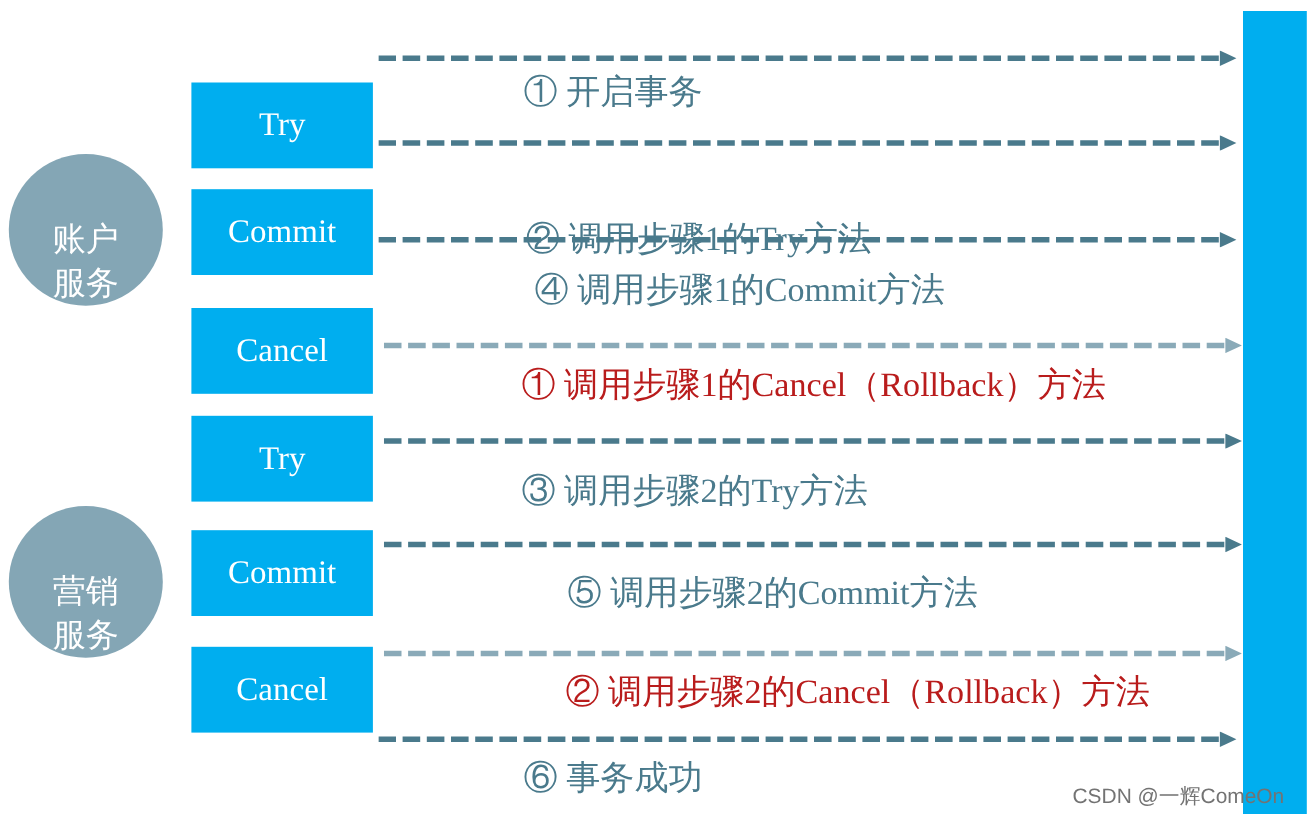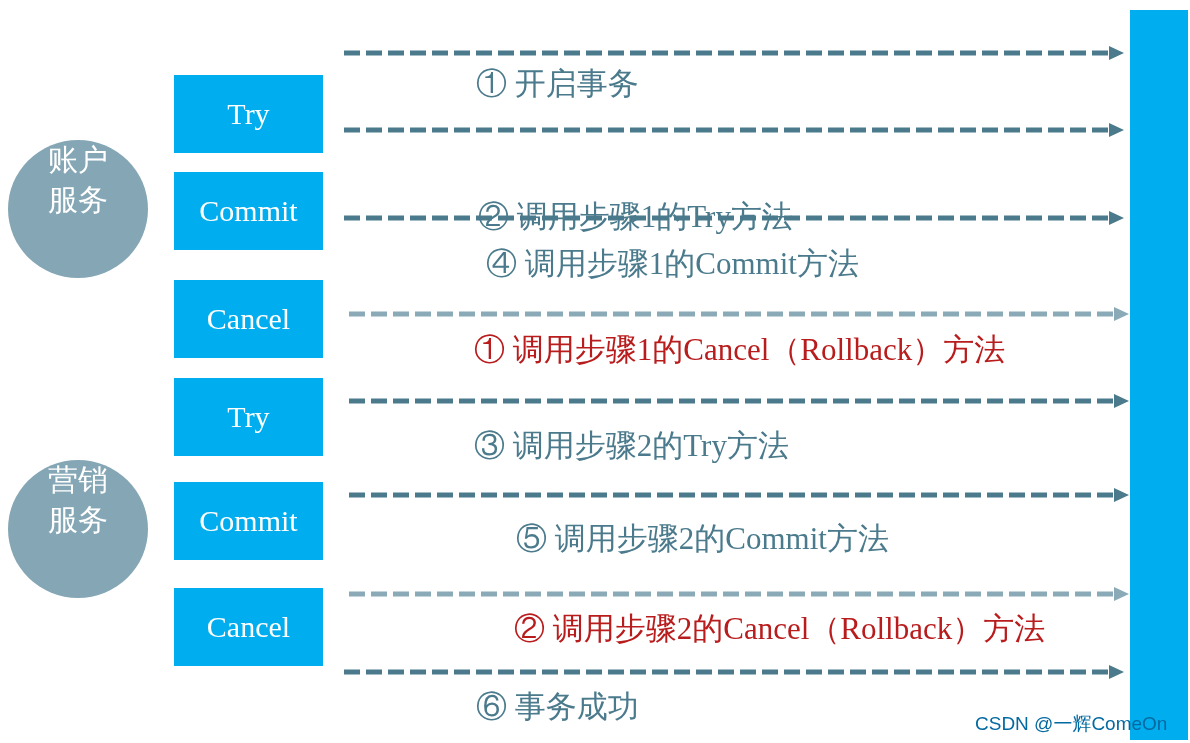--- a/index.html
+++ b/index.html
@@ -1,31 +1,31 @@
 <!DOCTYPE html>
 <html><head>
 <meta charset="utf-8">
 <style>
   html, body { margin:0; padding:0; background:#ffffff; }
   body { width:1190px; height:743px; position:relative; overflow:hidden;
          font-family:"Liberation Serif","DejaVu Serif",serif; }
   .circle { position:absolute; width:140px; height:138px; border-radius:50%;
             background:#84a6b5; color:#ffffff; display:flex; flex-direction:column;
-            align-items:center; justify-content:flex-start; font-size:30px; line-height:40px;
+            align-items:center; justify-content:flex-end; font-size:30px; line-height:40px;
             font-family:"DejaVu Serif","Liberation Serif",serif; }
-  .box { position:absolute; left:174px; width:149px; height:78px; background:#00aeef;
+  .box { position:absolute; left:174px; width:165px; height:78px; background:#00aeef;
          color:#ffffff; display:flex; align-items:center; justify-content:center;
          font-size:30px; }
   .arrow { position:absolute; height:14px; }
   .label { position:absolute; font-size:31px; white-space:nowrap;
            font-family:Liberation Serif, serif; }
   .label.muted { color:#4a7a8c; }
   .label.dark { color:#b91c1c; }
   .bar { position:absolute; left:1130px; top:10px; width:58px; height:730px; background:#00aeef; }
-  .watermark { position:absolute; left:975px; top:711px; font-size:19px; color:#0369a1;
+  .watermark { position:absolute; left:975px; top:711px; font-size:19px; color:#737373;
                font-family:"Liberation Sans","DejaVu Sans",sans-serif; }
 </style>
 </head>
 <body>
 
 <div class="circle" style="left:8px; top:140px;">
   <span>账户</span>
   <span>服务</span>
 </div>
 <div class="circle" style="left:8px; top:460px;">

